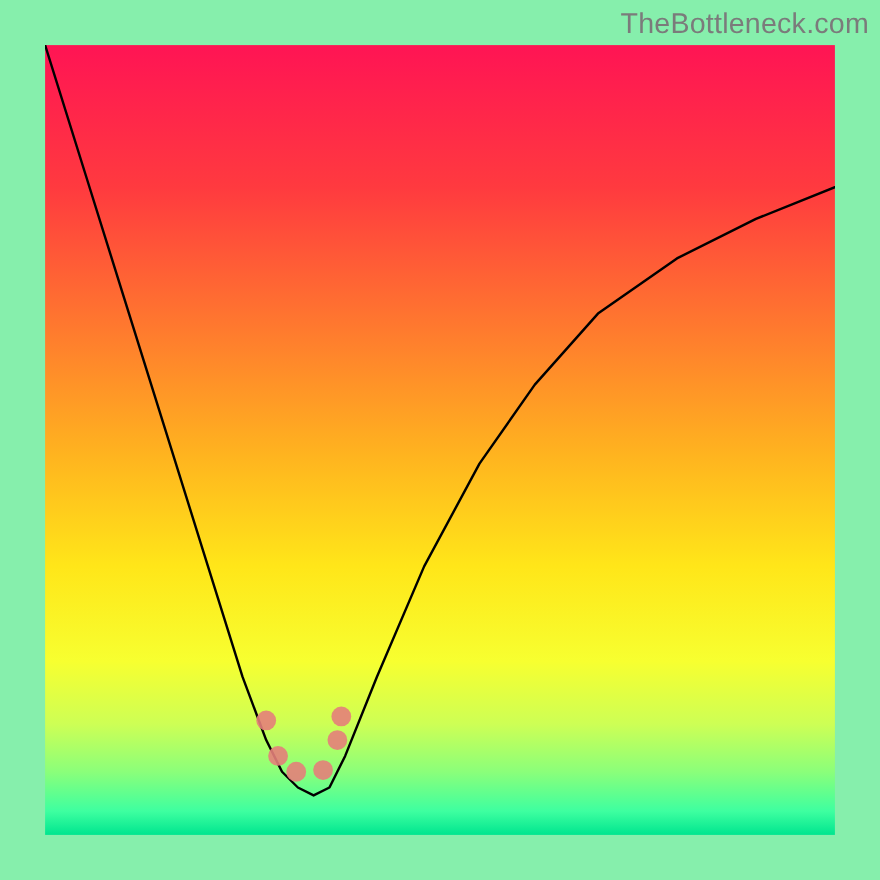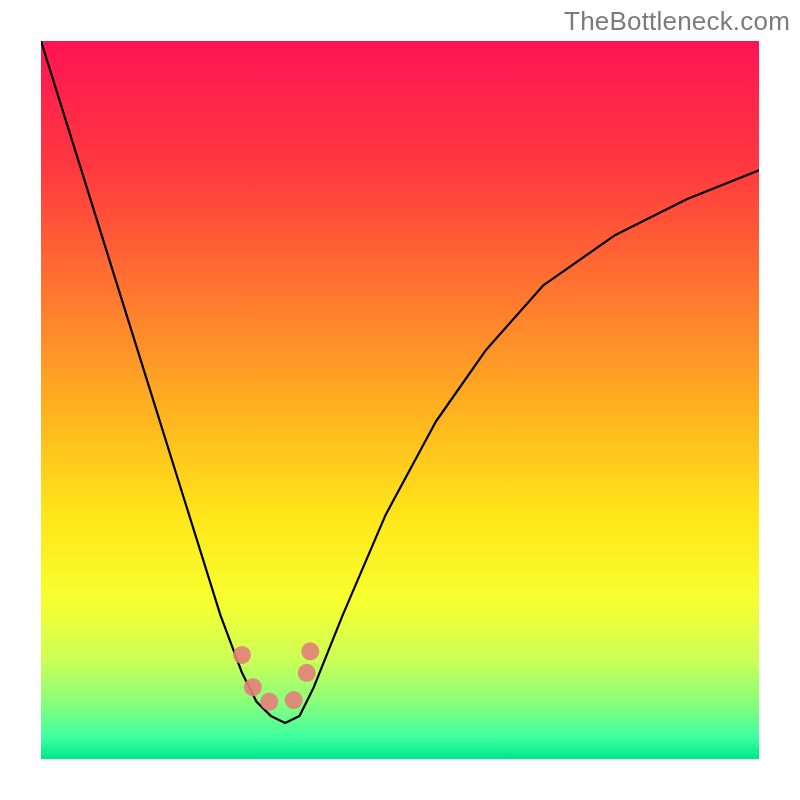--- a/index.html
+++ b/index.html
@@ -10,21 +10,21 @@
     background: #000;
     overflow: hidden;
     font-family: Arial, Helvetica, sans-serif;
   }
   .frame {
     position: absolute;
     left: 0;
     top: 0;
     width: 800px;
     height: 800px;
-    background: #ffffff;
+    background: #86efac;
   }
   .watermark {
     position: absolute;
     top: 6px;
     right: 10px;
     color: #7b7b7b;
     font-size: 26px;
     font-weight: 400;
     letter-spacing: 0.2px;
     user-select: none;

